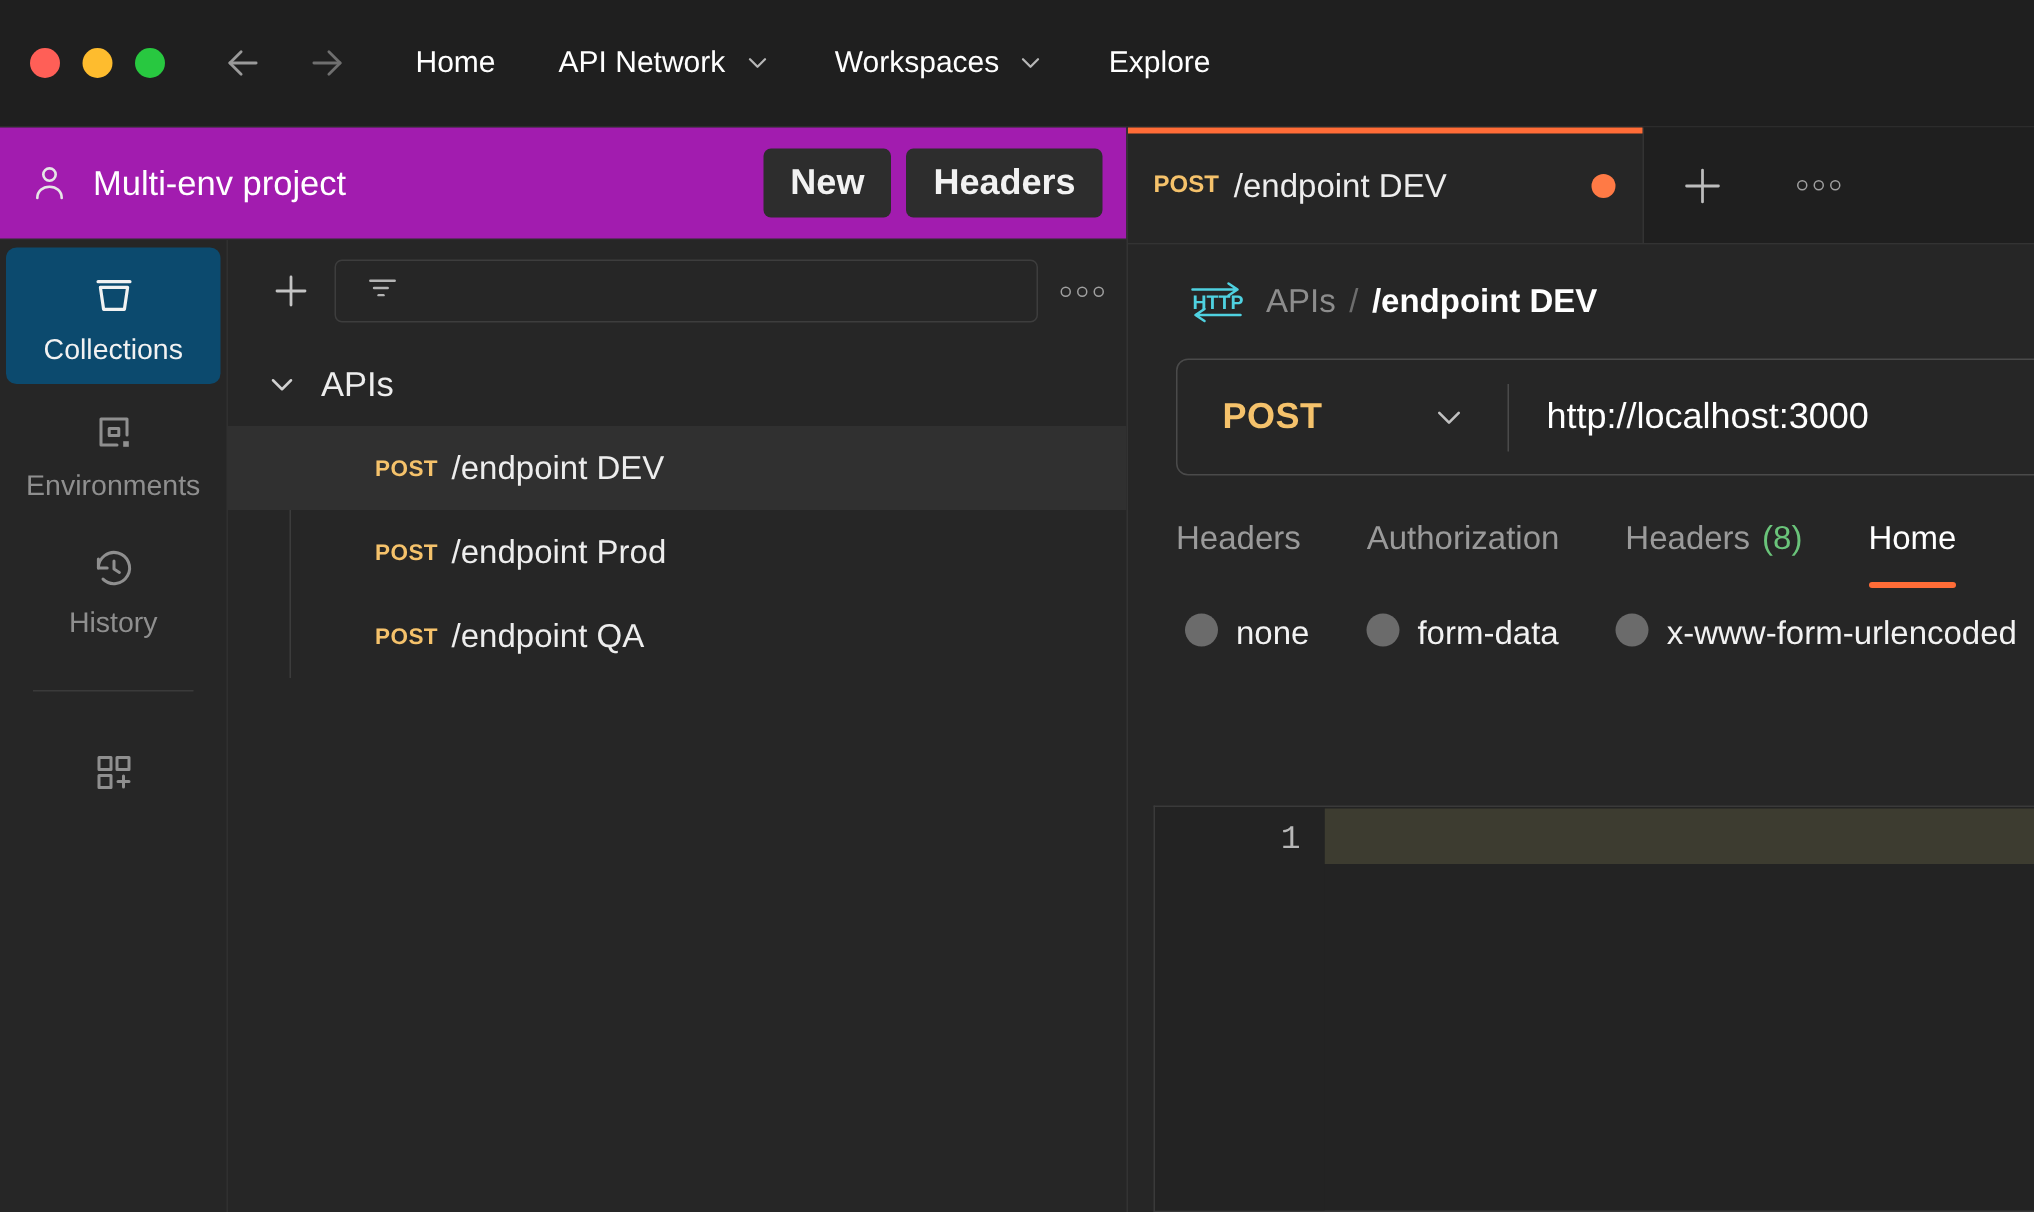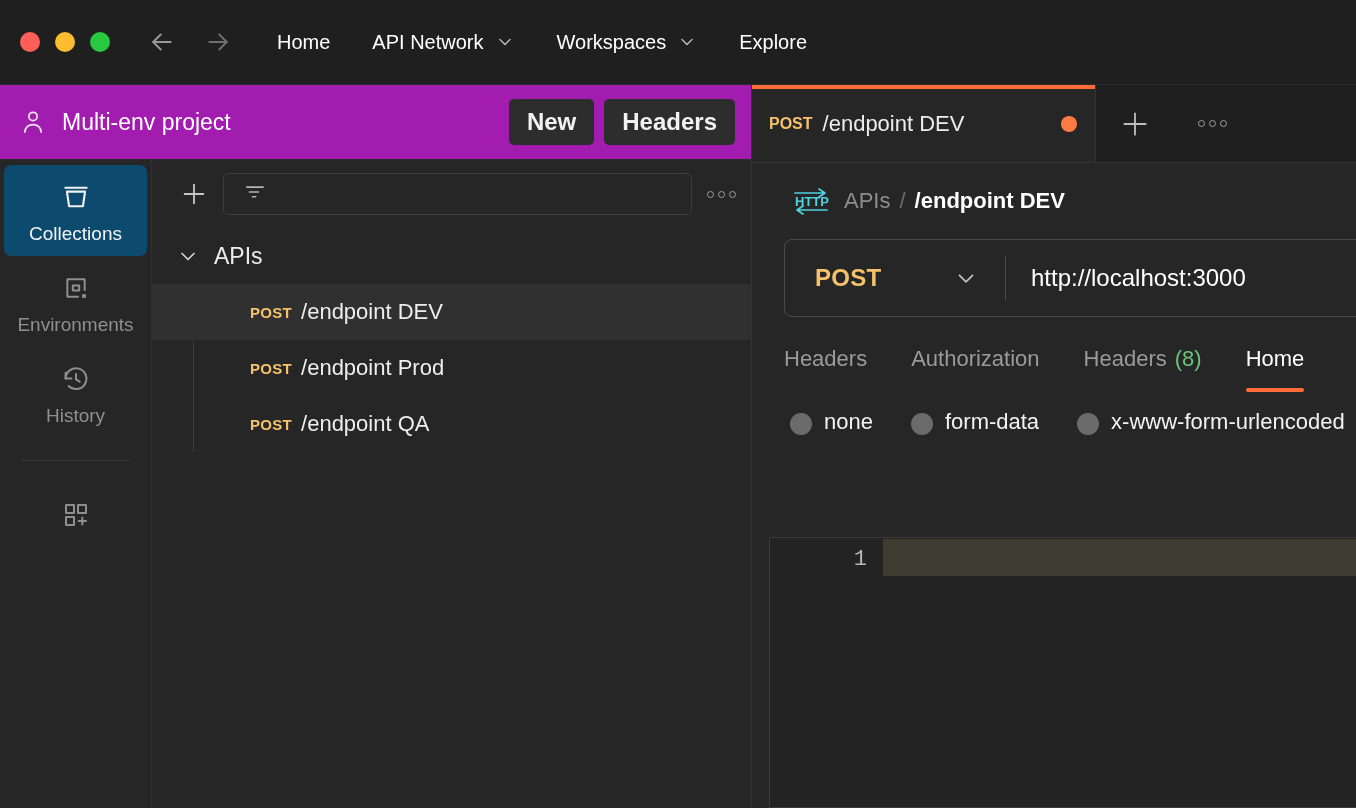--- a/index.html
+++ b/index.html
@@ -176,21 +176,21 @@
   }
   .rtab .count { color: #6ac47a; margin-left: 8px; }
   .rtab.active { color: #ffffff; }
   .rtab.active::after {
     content: ""; position: absolute; left: 0; right: 0; bottom: 0; height: 4px;
     background: #ff6c37; border-radius: 2px;
   }
 
   
   #bodytypes { display: flex; align-items: center; height: 60px; padding-left: 38px; }
-  .radio { display: flex; align-items: flex-end; margin-right: 38px; cursor: pointer; white-space: nowrap; }
+  .radio { display: flex; align-items: flex-start; margin-right: 38px; cursor: pointer; white-space: nowrap; }
   .radio .circ { width: 22px; height: 22px; border-radius: 50%; background: #6b6b6b; }
   .radio .rlab { color: #f2f2f2; font-size: 22px; margin-left: 12px; }
 
   
   #editor {
     position: absolute; left: 17px; top: 452px; width: 600px; height: 271px;
     background: #232323; border: 1px solid #3a3a3a; border-right: none;
   }
   #gutter { position: absolute; left: 0; top: 0; width: 113px; height: 100%; background: #232323; }
   #lineno {

